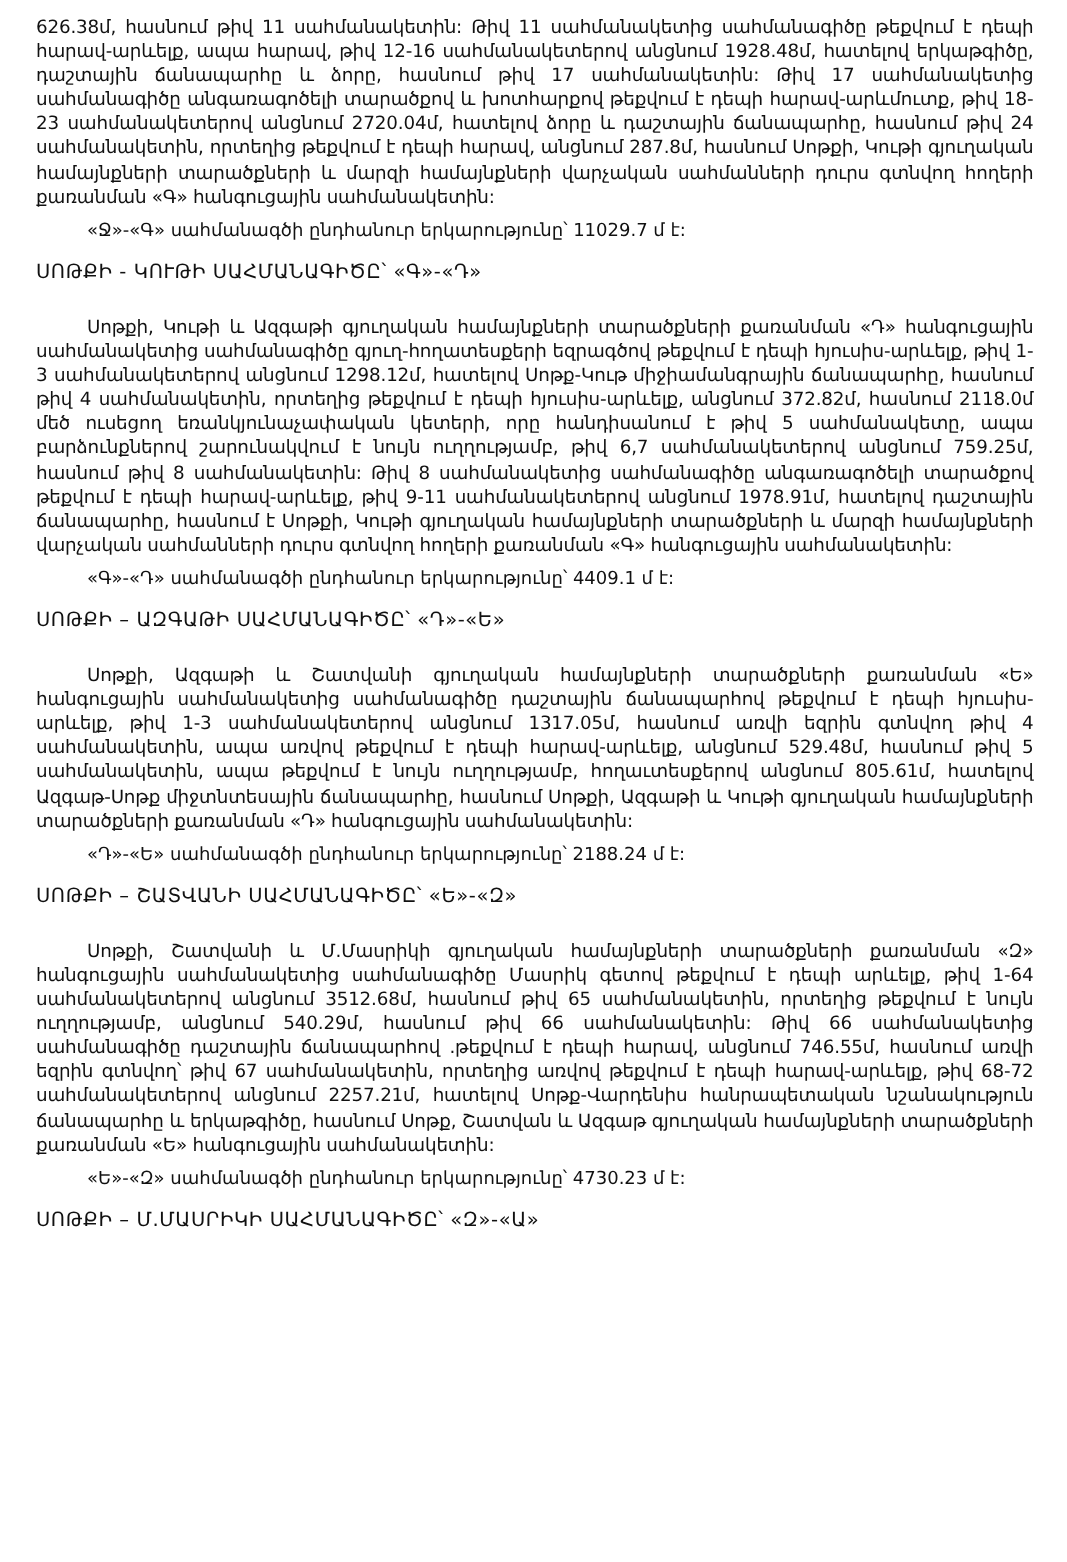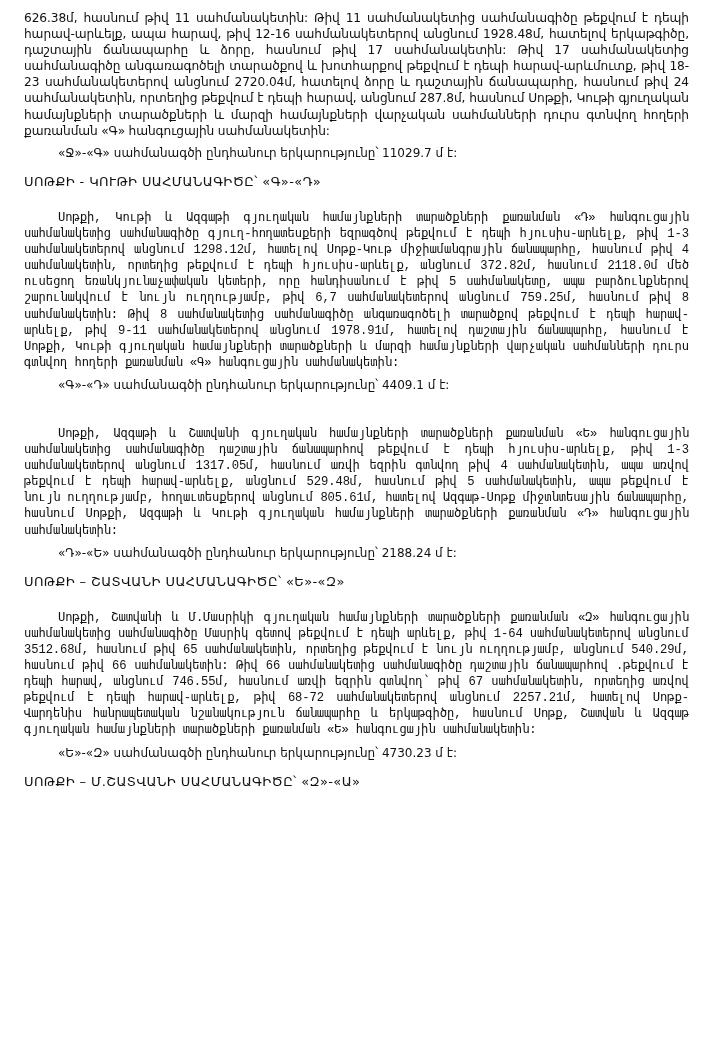--- a/index.html
+++ b/index.html
@@ -25,21 +25,20 @@
     font-size: 12.2px;
     line-height: 16.1px;
     text-align: justify;
     text-justify: inter-word;
     margin: 0 0 0 0;
     letter-spacing: -0.1px;
     word-spacing: -0.2px;
   }
   .para.indent {
     text-indent: 34px;
-    font-family: Liberation Mono, monospace;
   }
   .short-line {
     font-size: 12px;
     line-height: 16.1px;
     margin: 0;
     text-indent: 34px;
     text-align: left;
   }
   .heading {
     font-size: 13px;
@@ -69,20 +68,21 @@
   <div class="sp-20"></div>
 
   <p class="para indent">Սոթքի, Կութի և Ազգաթի գյուղական համայնքների տարածքների քառանման «Դ» հանգուցային սահմանակետից սահմանագիծը գյուղ-հողատեսքերի եզրագծով թեքվում է դեպի հյուսիս-արևելք, թիվ 1-3 սահմանակետերով անցնում 1298.12մ, հատելով Սոթք-Կութ միջիամանգրային ճանապարհը, հասնում թիվ 4 սահմանակետին, որտեղից թեքվում է դեպի հյուսիս-արևելք, անցնում 372.82մ, հասնում 2118.0մ մեծ ուսեցող եռանկյունաչափական կետերի, որը հանդիսանում է թիվ 5 սահմանակետը, ապա բարձունքներով շարունակվում է նույն ուղղությամբ, թիվ 6,7 սահմանակետերով անցնում 759.25մ, հասնում թիվ 8 սահմանակետին: Թիվ 8 սահմանակետից սահմանագիծը անգառագոծելի տարածքով թեքվում է դեպի հարավ-արևելք, թիվ 9-11 սահմանակետերով անցնում 1978.91մ, հատելով դաշտային ճանապարհը, հասնում է Սոթքի, Կութի գյուղական համայնքների տարածքների և մարզի համայնքների վարչական սահմանների դուրս գտնվող հողերի քառանման «Գ» հանգուցային սահմանակետին:</p>
 
   <div class="sp-6"></div>
 
   <p class="short-line">«Գ»-«Դ» սահմանագծի ընդհանուր երկարությունը՝ 4409.1 մ է:</p>
 
   <div class="sp-13"></div>
 
+  <p class="heading">ՍՈԹՔԻ – ԱԶԳԱԹԻ ՍԱՀՄԱՆԱԳԻԾԸ՝ «Դ»-«Ե»</p>
 
   <div class="sp-20"></div>
 
   <p class="para indent">Սոթքի, Ազգաթի և Շատվանի գյուղական համայնքների տարածքների քառանման «Ե» հանգուցային սահմանակետից սահմանագիծը դաշտային ճանապարհով թեքվում է դեպի հյուսիս-արևելք, թիվ 1-3 սահմանակետերով անցնում 1317.05մ, հասնում առվի եզրին գտնվող թիվ 4 սահմանակետին, ապա առվով թեքվում է դեպի հարավ-արևելք, անցնում 529.48մ, հասնում թիվ 5 սահմանակետին, ապա թեքվում է նույն ուղղությամբ, հողաւտեսքերով անցնում 805.61մ, հատելով Ազգաթ-Սոթք միջտնտեսային ճանապարհը, հասնում Սոթքի, Ազգաթի և Կութի գյուղական համայնքների տարածքների քառանման «Դ» հանգուցային սահմանակետին:</p>
 
   <div class="sp-6"></div>
 
   <p class="short-line">«Դ»-«Ե» սահմանագծի ընդհանուր երկարությունը՝ 2188.24 մ է:</p>
 
   <div class="sp-13"></div>
@@ -92,15 +92,15 @@
   <div class="sp-20"></div>
 
   <p class="para indent">Սոթքի, Շատվանի և Մ.Մասրիկի գյուղական համայնքների տարածքների քառանման «Զ» հանգուցային սահմանակետից սահմանագիծը Մասրիկ գետով թեքվում է դեպի արևելք, թիվ 1-64 սահմանակետերով անցնում 3512.68մ, հասնում թիվ 65 սահմանակետին, որտեղից թեքվում է նույն ուղղությամբ, անցնում 540.29մ, հասնում թիվ 66 սահմանակետին: Թիվ 66 սահմանակետից սահմանագիծը դաշտային ճանապարհով .թեքվում է դեպի հարավ, անցնում 746.55մ, հասնում առվի եզրին գտնվող՝ թիվ 67 սահմանակետին, որտեղից առվով թեքվում է դեպի հարավ-արևելք, թիվ 68-72 սահմանակետերով անցնում 2257.21մ, հատելով Սոթք-Վարդենիս հանրապետական նշանակություն ճանապարհը և երկաթգիծը, հասնում Սոթք, Շատվան և Ազգաթ գյուղական համայնքների տարածքների քառանման «Ե» հանգուցային սահմանակետին:</p>
 
   <div class="sp-6"></div>
 
   <p class="short-line">«Ե»-«Զ» սահմանագծի ընդհանուր երկարությունը՝ 4730.23 մ է:</p>
 
   <div class="sp-13"></div>
 
-  <p class="heading">ՍՈԹՔԻ – Մ.ՇԱՏՎԱՆԻ ՍԱՀՄԱՆԱԳԻԾԸ՝ «Զ»-«Ա»</p>
+  <p class="heading">ՍՈԹՔԻ – Մ.ՄԱՍՐԻԿԻ ՍԱՀՄԱՆԱԳԻԾԸ՝ «Զ»-«Ա»</p>
 
 </div>
 
 </body></html>

